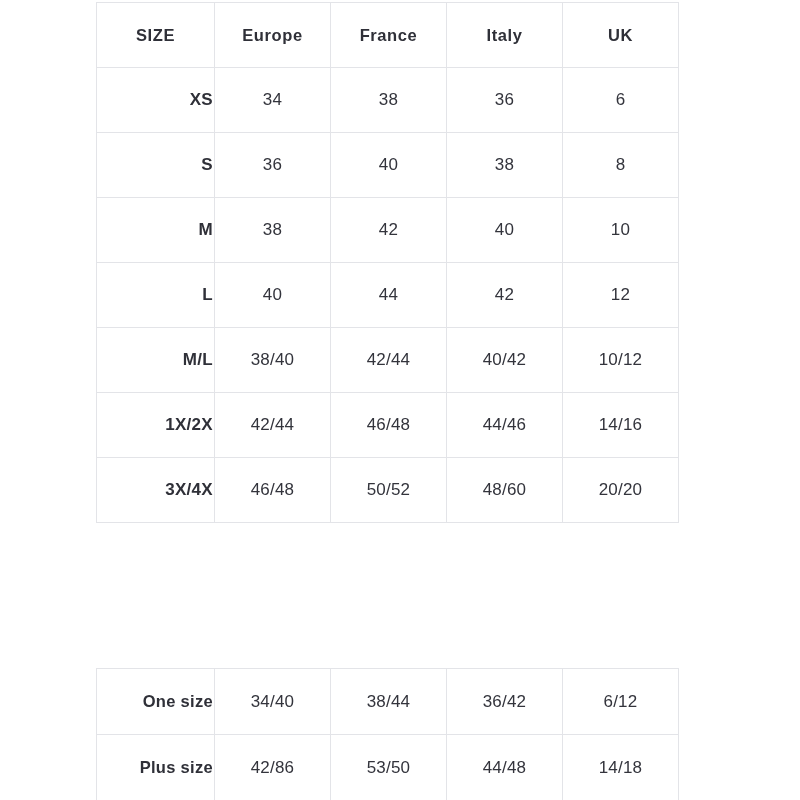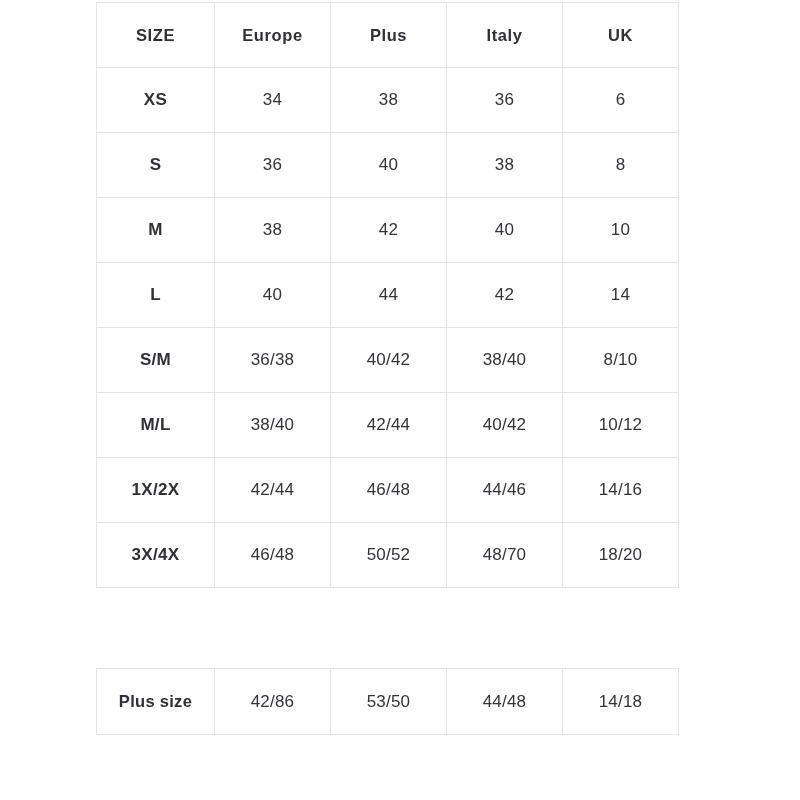--- a/index.html
+++ b/index.html
@@ -50,20 +50,21 @@
   }
   table.size-table thead th {
     font-weight: bold;
     font-size: 16.5px;
     letter-spacing: 0.6px;
   }
   table.size-table tbody td.rowhead {
     font-weight: bold;
     font-size: 17px;
     letter-spacing: 0.3px;
+    text-align: right;
   }
   table.size-table tbody td.val {
     font-size: 17px;
     color: #33343c;
   }
   #second-table td {
     height: 63px;
   }
   #second-table td.rowhead {
     font-weight: bold;
@@ -81,21 +82,21 @@
         <col class="c-size">
           <col class="c-eu">
           <col class="c-it">
           <col class="c-fr">
           <col class="c-uk">
       </colgroup>
       <thead>
         <tr>
           <th>SIZE</th>
           <th>Europe</th>
-          <th>Plus</th>
+          <th>France</th>
           <th>Italy</th>
           <th>UK</th>
         </tr>
       </thead>
       <tbody>
         <tr>
           <td class="rowhead">XS</td>
           <td class="val">34</td>
           <td class="val">38</td>
           <td class="val">36</td>
@@ -113,65 +114,65 @@
           <td class="val">38</td>
           <td class="val">42</td>
           <td class="val">40</td>
           <td class="val">10</td>
         </tr>
         <tr>
           <td class="rowhead">L</td>
           <td class="val">40</td>
           <td class="val">44</td>
           <td class="val">42</td>
-          <td class="val">14</td>
-        </tr>
-        <tr>
-          <td class="rowhead">S/M</td>
-          <td class="val">36/38</td>
-          <td class="val">40/42</td>
-          <td class="val">38/40</td>
-          <td class="val">8/10</td>
+          <td class="val">12</td>
         </tr>
         <tr>
           <td class="rowhead">M/L</td>
           <td class="val">38/40</td>
           <td class="val">42/44</td>
           <td class="val">40/42</td>
           <td class="val">10/12</td>
         </tr>
         <tr>
           <td class="rowhead">1X/2X</td>
           <td class="val">42/44</td>
           <td class="val">46/48</td>
           <td class="val">44/46</td>
           <td class="val">14/16</td>
         </tr>
         <tr>
           <td class="rowhead">3X/4X</td>
           <td class="val">46/48</td>
           <td class="val">50/52</td>
-          <td class="val">48/70</td>
-          <td class="val">18/20</td>
+          <td class="val">48/60</td>
+          <td class="val">20/20</td>
         </tr>
       </tbody>
     </table>
   </div>
 
   <div class="table-wrap" id="second-table-wrap">
     <table class="size-table" id="second-table">
       <colgroup>
         <col class="c-size">
           <col class="c-eu">
           <col class="c-it">
           <col class="c-fr">
           <col class="c-uk">
       </colgroup>
       <tbody>
         <tr>
+          <td class="rowhead">One size</td>
+          <td class="val">34/40</td>
+          <td class="val">38/44</td>
+          <td class="val">36/42</td>
+          <td class="val">6/12</td>
+        </tr>
+        <tr>
           <td class="rowhead">Plus size</td>
           <td class="val">42/86</td>
           <td class="val">53/50</td>
           <td class="val">44/48</td>
           <td class="val">14/18</td>
         </tr>
       </tbody>
     </table>
   </div>
 

